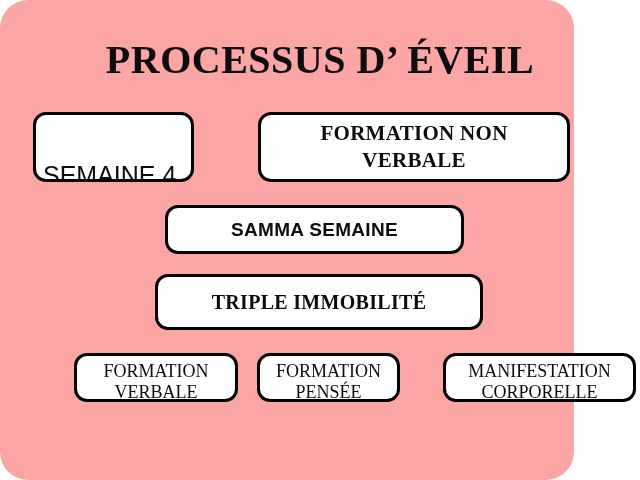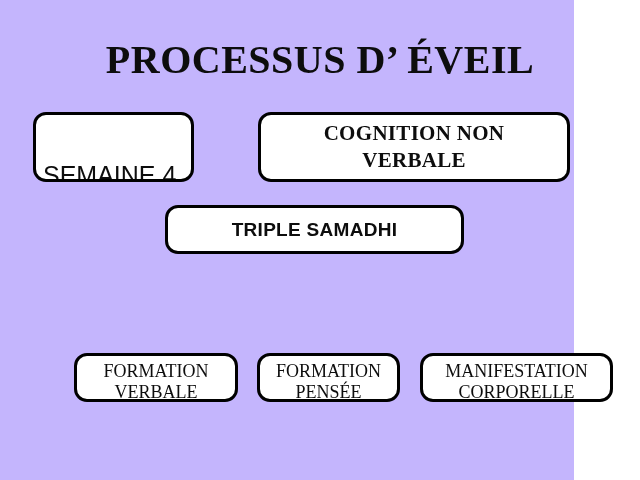--- a/index.html
+++ b/index.html
@@ -10,21 +10,22 @@
     width: 640px;
     height: 480px;
     background: #ffffff;
     font-family: "Liberation Serif", serif;
     overflow: hidden;
   }
   #slide {
     position: relative;
     width: 574px;
     height: 480px;
-    background: #c4b5fd;
+    background: #fca5a5;
+    border-radius: 28px;
   }
 
   
   .slide-title {
     position: absolute;
     left: 0;
     top: 38px;
     width: 640px;
     text-align: center;
     font-family: "Liberation Serif", serif;
@@ -116,48 +117,51 @@
     letter-spacing: 0.3px;
   }
 
   #node-formation-verbale {
     left: 74px;  top: 353px; width: 164px; height: 49px;
   }
   #node-formation-pensee {
     left: 257px; top: 353px; width: 143px; height: 49px;
   }
   #node-manifestation-corporelle {
-    left: 420px; top: 353px; width: 193px; height: 49px;
+    left: 443px; top: 353px; width: 193px; height: 49px;
   }
   .bottom-row .node-label {
     font-size: 18px;
     line-height: 21px;
     margin-top: 8px;
   }
 </style>
 </head>
 <body>
 
 <div id="slide">
 
   <div class="slide-title">PROCESSUS D’ ÉVEIL</div>
 
   <div class="node sans" id="node-semaine">
     <span class="node-label">SEMAINE 4</span>
   </div>
 
   <div class="node serif-bold" id="node-cognition">
-    <span class="node-label">COGNITION NON
+    <span class="node-label">FORMATION NON
 VERBALE</span>
   </div>
 
   <div class="node sans-bold" id="node-samma">
-    <span class="node-label">TRIPLE SAMADHI</span>
+    <span class="node-label">SAMMA SEMAINE</span>
   </div>
 
+  <div class="node serif-bold" id="node-triple">
+    <span class="node-label">TRIPLE IMMOBILITÉ</span>
+  </div>
 
   <div class="bottom-row">
 
     <div class="node serif-regular" id="node-formation-verbale">
       <span class="node-label">FORMATION
 VERBALE</span>
     </div>
 
     <div class="node serif-regular" id="node-formation-pensee">
       <span class="node-label">FORMATION

